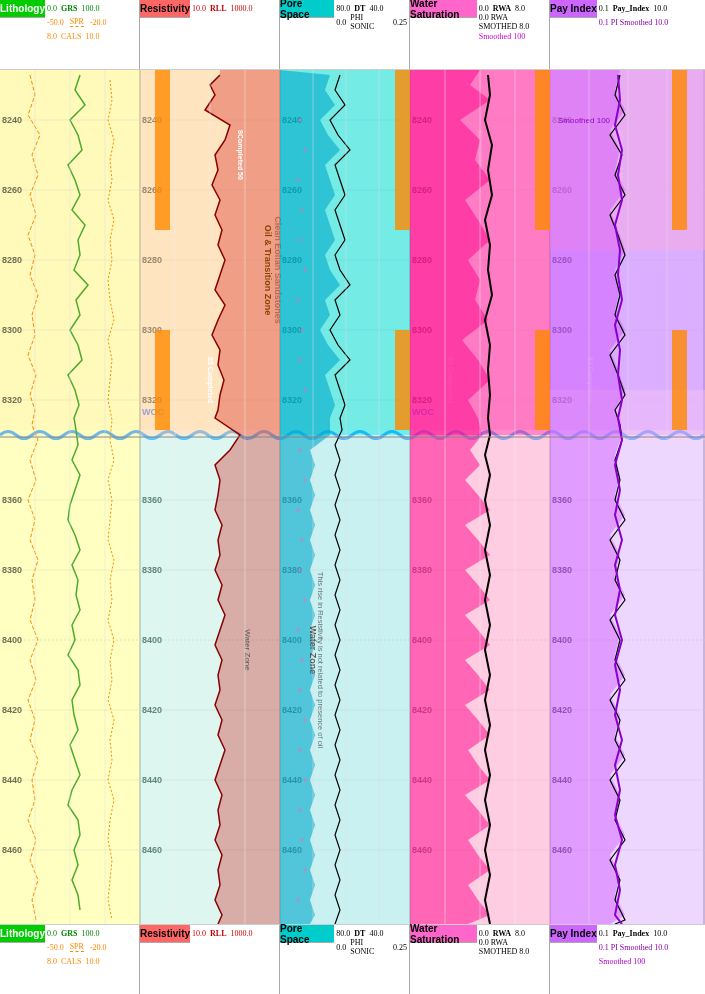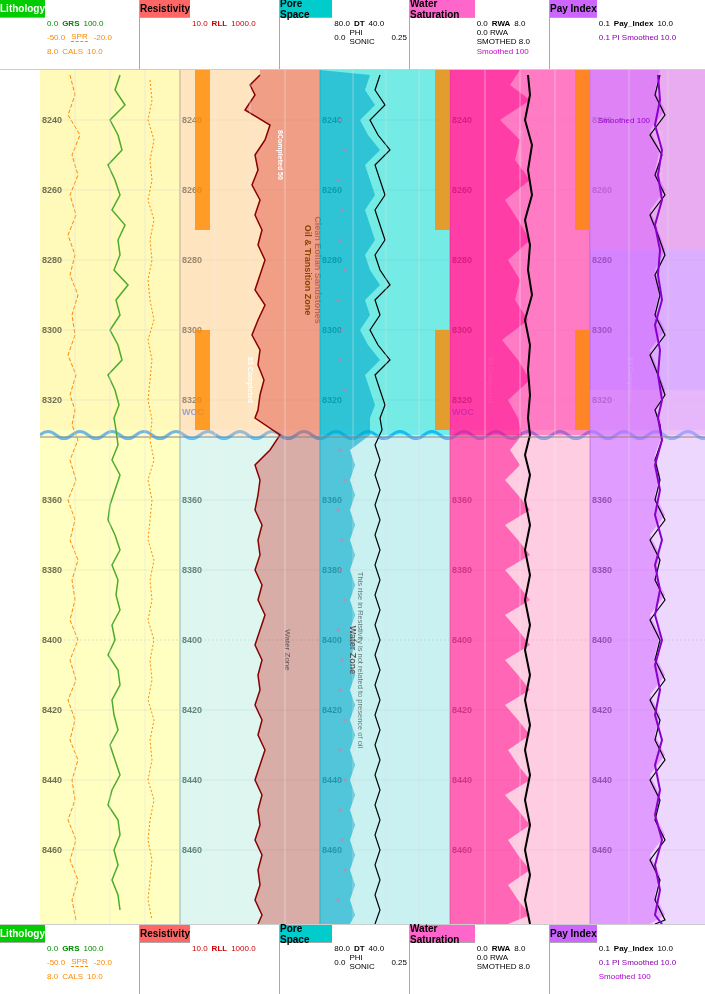--- a/index.html
+++ b/index.html
@@ -17,25 +17,25 @@
 
     
     .footer { display: flex; height: 70px; border-top: 1px solid #ccc; }
     .col-lithology-footer { width: 140px; background: #fff; border-right: 1px solid #aaa; }
     .col-resistivity-footer { width: 140px; background: #fff; border-right: 1px solid #aaa; }
     .col-porespace-footer { width: 130px; background: #fff; border-right: 1px solid #aaa; }
     .col-watersat-footer { width: 140px; background: #fff; border-right: 1px solid #aaa; }
     .col-payindex-footer { width: 155px; background: #fff; }
 
     
-    .chart-svg-container { display: flex; flex: 1; position: relative; margin-left: 40px; }
+    .chart-svg-container { display: flex; flex: 1; position: relative; }
 
     .header-col { display: flex; flex-direction: row; }
     .header-title { display: flex; align-items: center; justify-content: center; font-weight: bold; font-size: 10px; height: 18px; }
-    .header-scales { font-size: 8px; padding: 16px 2px; }
+    .header-scales { font-size: 8px; padding: 1px 2px; font-family: Liberation Serif, serif; }
     .scale-line { display: flex; gap: 4px; align-items: center; height: 14px; }
   </style>
 </head>
 <body>
 
 <div class="main-container">
 
   <div class="header">
 
     <div class="col-lithology-header header-col">

